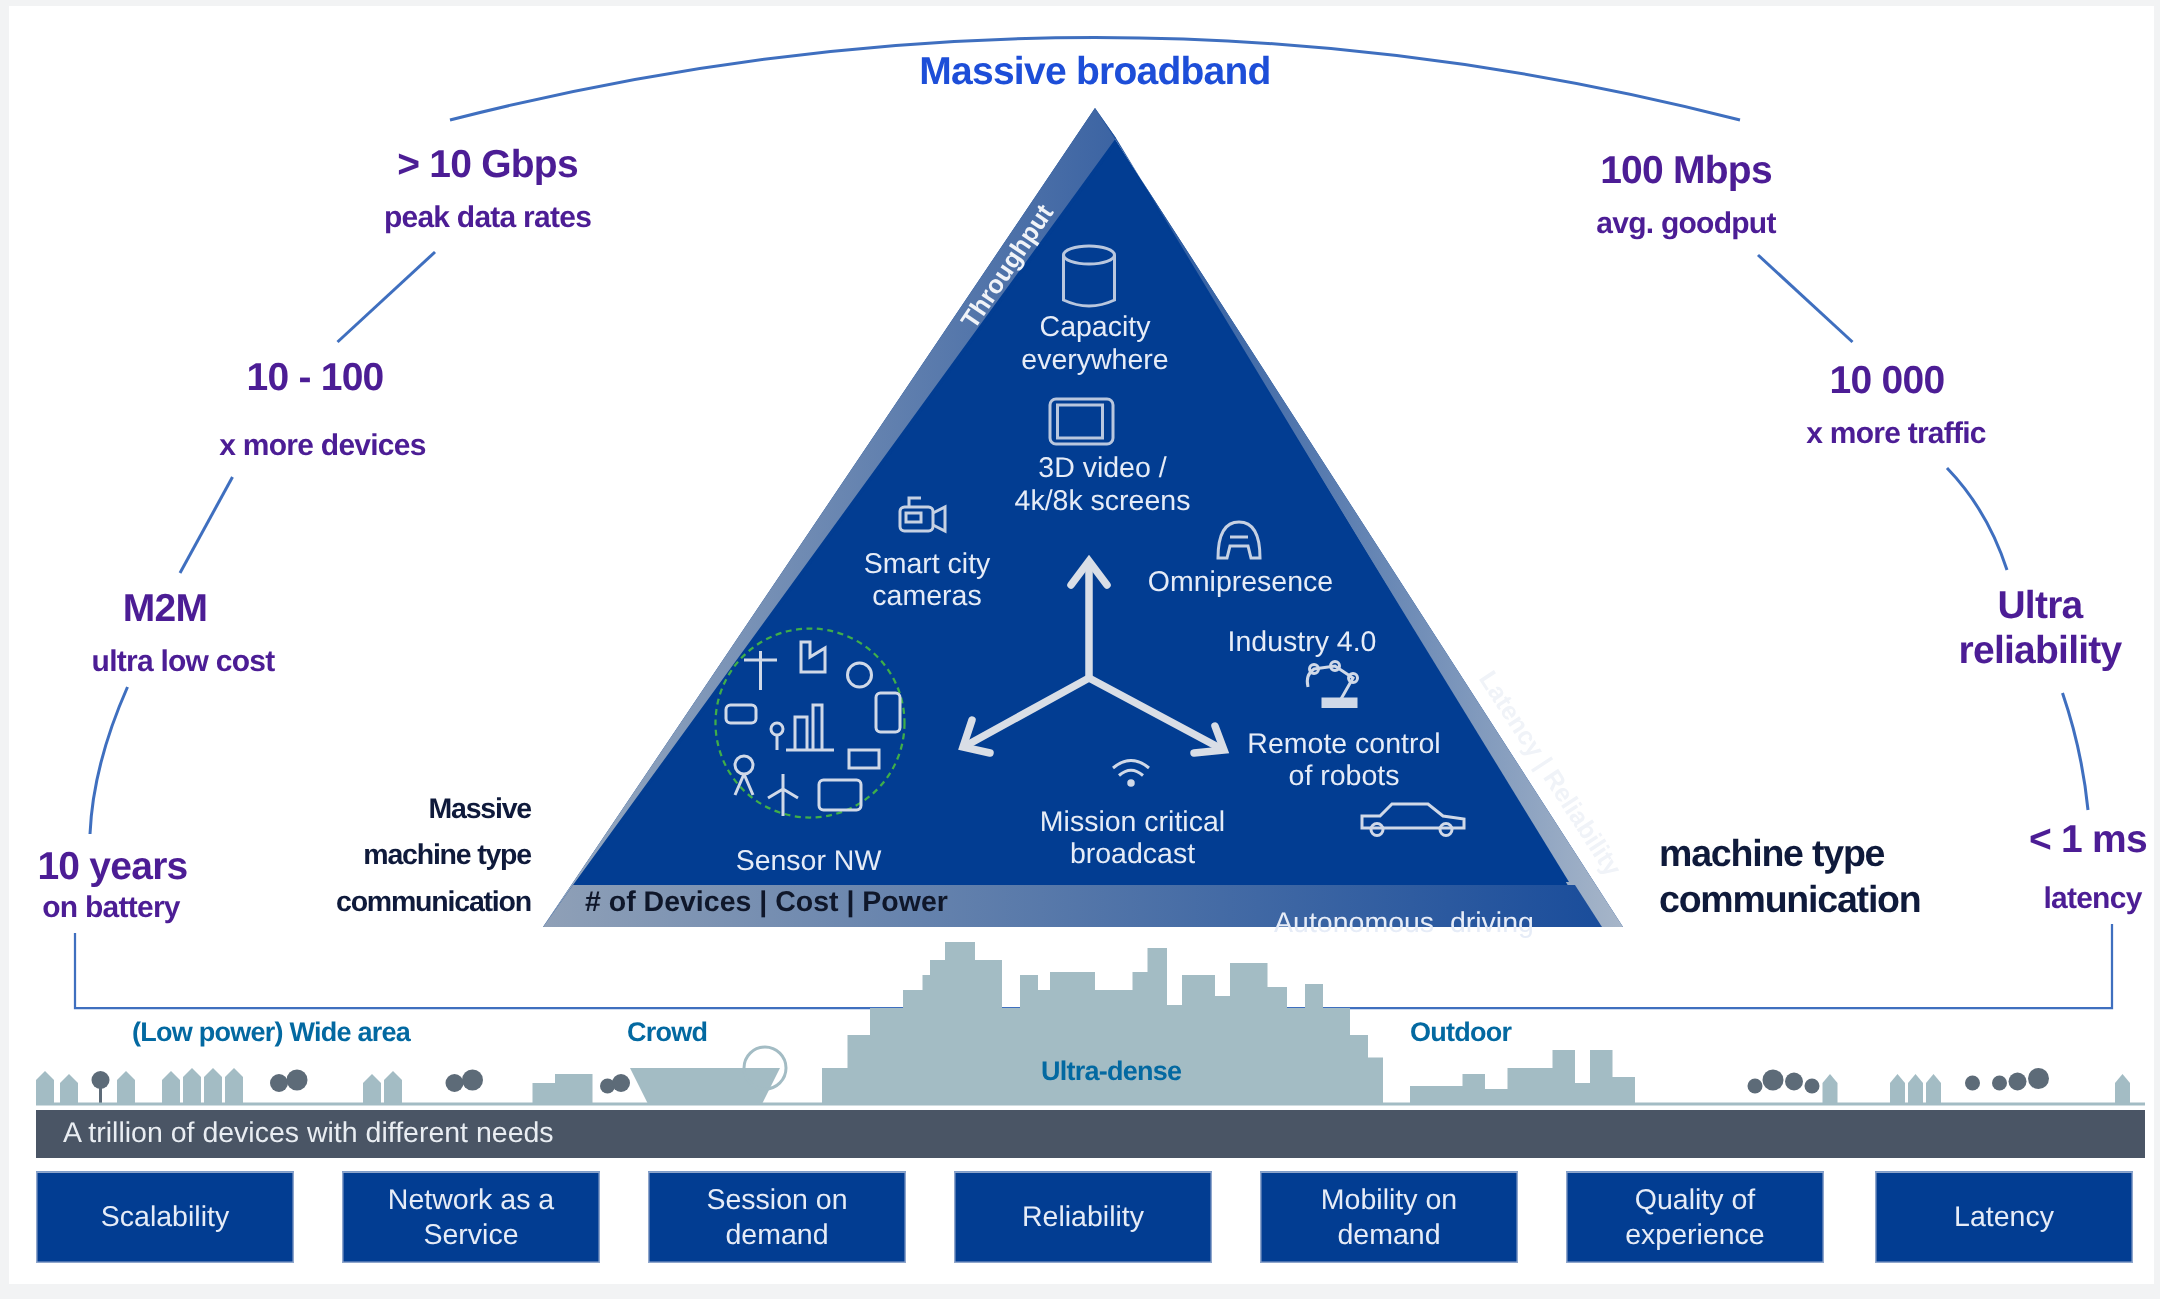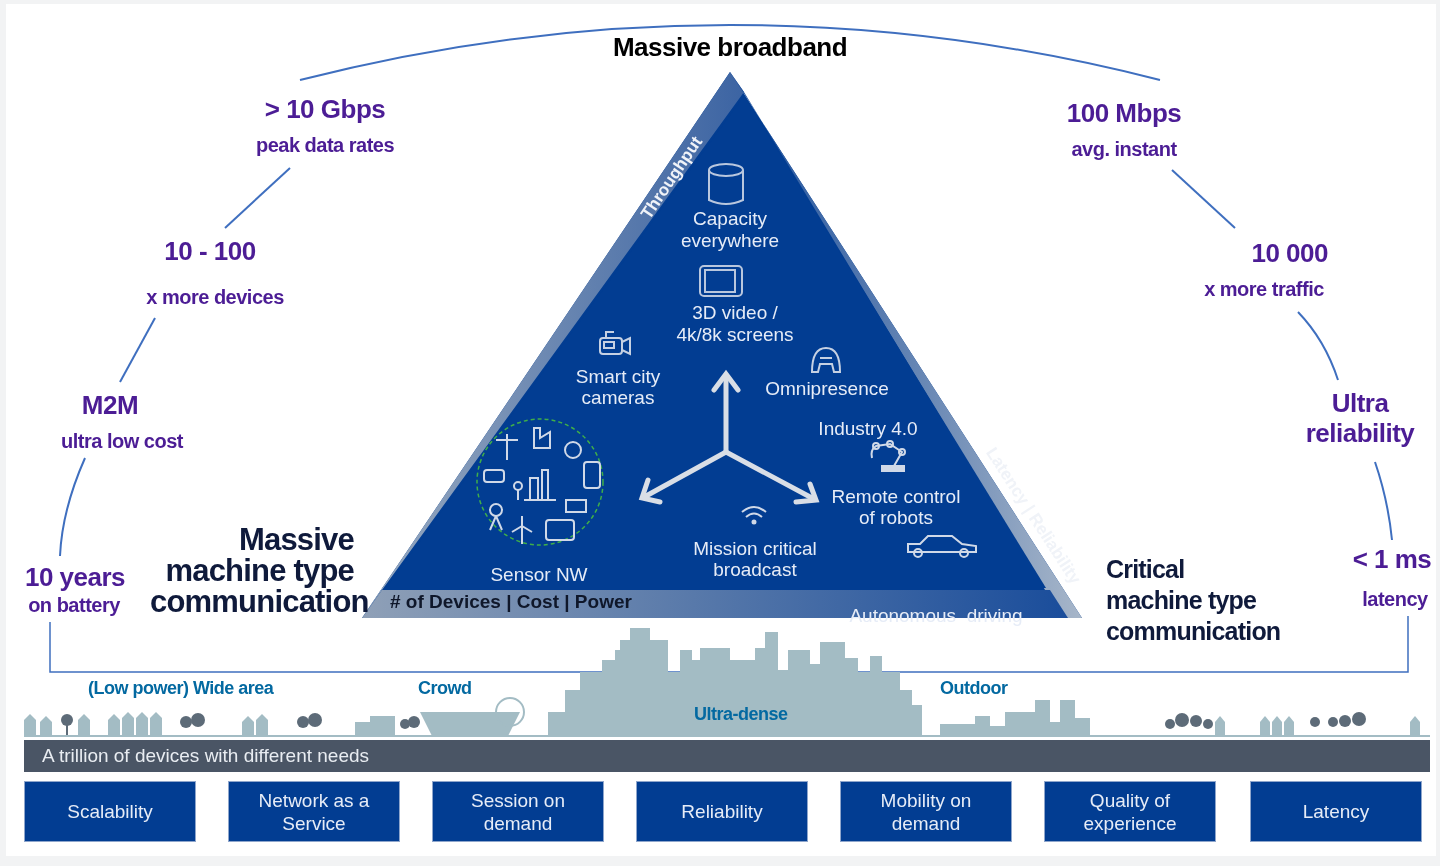--- a/index.html
+++ b/index.html
@@ -2,21 +2,21 @@
 <html><head>
 <meta charset="utf-8">
 <style>
   html, body { margin:0; padding:0; }
   body { width:1440px; height:866px; background:#f2f3f4; position:relative; overflow:hidden; font-family:"Liberation Sans", sans-serif; }
   .canvas { position:absolute; left:6px; top:4px; width:1430px; height:852px; background:#ffffff; }
   svg.main { position:absolute; left:0; top:0; }
   .lbl { position:absolute; text-align:center; white-space:nowrap; font-family:"Liberation Sans", sans-serif; font-weight:bold; color:#4c1d95; letter-spacing:-0.5px; }
   .big { font-size:26px; }
   .sub { font-size:20px; }
-  .dark { color:#000000; }
+  .dark { color:#1d4ed8; }
   .tri-txt { position:absolute; text-align:center; white-space:nowrap; color:#e6ecf7; font-size:19px; line-height:22px; font-family:"Liberation Sans", sans-serif; }
   .scene { position:absolute; font-family:"Liberation Sans", sans-serif; font-weight:bold; font-size:18px; color:#0369a1; white-space:nowrap; letter-spacing:-0.5px; }
   .band { position:absolute; left:24px; top:740px; width:1406px; height:32px; background:#4a5565; color:#e9edf2; font-size:19px; }
   .band span { position:absolute; top:5px; white-space:nowrap;text-align:right; }
   .box { position:absolute; top:781px; width:172px; height:61px; background:#023d92; color:#e6ecf7; font-size:19px; line-height:23px; display:flex; align-items:center; justify-content:center; text-align:center; box-shadow:0 0 0 1px #8fa6cc inset; }
 </style>
 </head>
 <body>
 
 <div class="canvas"></div>
@@ -162,35 +162,34 @@
 <div class="lbl big" style="left:240px; top:94px; width:170px;">&gt; 10 Gbps</div>
 <div class="lbl sub" style="left:228px; top:134px; width:194px;">peak data rates</div>
 <div class="lbl big" style="left:130px; top:236px; width:160px;">10 - 100</div>
 <div class="lbl sub" style="left:120px; top:286px; width:190px;">x more devices</div>
 <div class="lbl big" style="left:60px; top:390px; width:100px;">M2M</div>
 <div class="lbl sub" style="left:40px; top:430px; width:164px;">ultra low cost</div>
 <div class="lbl big" style="left:10px; top:562px; width:130px;">10 years</div>
 <div class="lbl sub" style="left:6px; top:594px; width:136px;">on battery</div>
 
 <div class="lbl big" style="left:1044px; top:98px; width:160px;">100 Mbps</div>
-<div class="lbl sub" style="left:1044px; top:138px; width:160px;">avg. instant</div>
-<div class="lbl big" style="left:1188px; top:238px; width:140px;text-align:right;">10 000</div>
+<div class="lbl sub" style="left:1044px; top:138px; width:160px;">avg. goodput</div>
+<div class="lbl big" style="left:1188px; top:238px; width:140px;">10 000</div>
 <div class="lbl sub" style="left:1176px; top:278px; width:176px;">x more traffic</div>
 <div class="lbl big" style="left:1300px; top:388px; width:120px;">Ultra</div>
 <div class="lbl big" style="left:1290px; top:418px; width:140px;">reliability</div>
 <div class="lbl big" style="left:1344px; top:544px; width:96px;">&lt; 1 ms</div>
 <div class="lbl sub" style="left:1350px; top:588px; width:90px;">latency</div>
 
-<div style="position:absolute; left:150px; top:524px; width:204px; text-align:right; font-weight:bold; font-size:31px; line-height:31px; color:#0f1a3b; letter-spacing:-0.8px;">
+<div style="position:absolute; left:150px; top:524px; width:204px; text-align:right; font-weight:bold; font-size:19px; line-height:31px; color:#0f1a3b; letter-spacing:-0.8px;">
   <div>Massive</div>
   <div>machine type</div>
   <div>communication</div>
 </div>
 <div style="position:absolute; left:1106px; top:554px; width:220px; text-align:left; font-weight:bold; font-size:25px; line-height:31px; color:#0f1a3b; letter-spacing:-0.8px;">
-  <div>Critical</div>
   <div>machine type</div>
   <div>communication</div>
 </div>
 
 <div style="position:absolute; left:612px; top:168px; width:120px; text-align:center; color:#f0f3f8; font-weight:bold; font-size:17px; transform:rotate(-56deg); transform-origin:center;">Throughput</div>
 <div style="position:absolute; left:928px; top:506px; width:210px; text-align:center; color:#f0f3f8; font-weight:bold; font-size:17px; transform:rotate(57deg); transform-origin:center;">Latency | Reliability</div>
 <div style="position:absolute; left:390px; top:591px; color:#0f172a; font-weight:bold; font-size:19px; white-space:nowrap;"># of Devices | Cost | Power</div>
 
 <div class="tri-txt" style="left:650px; top:208px; width:160px;">
   <div>Capacity</div>

